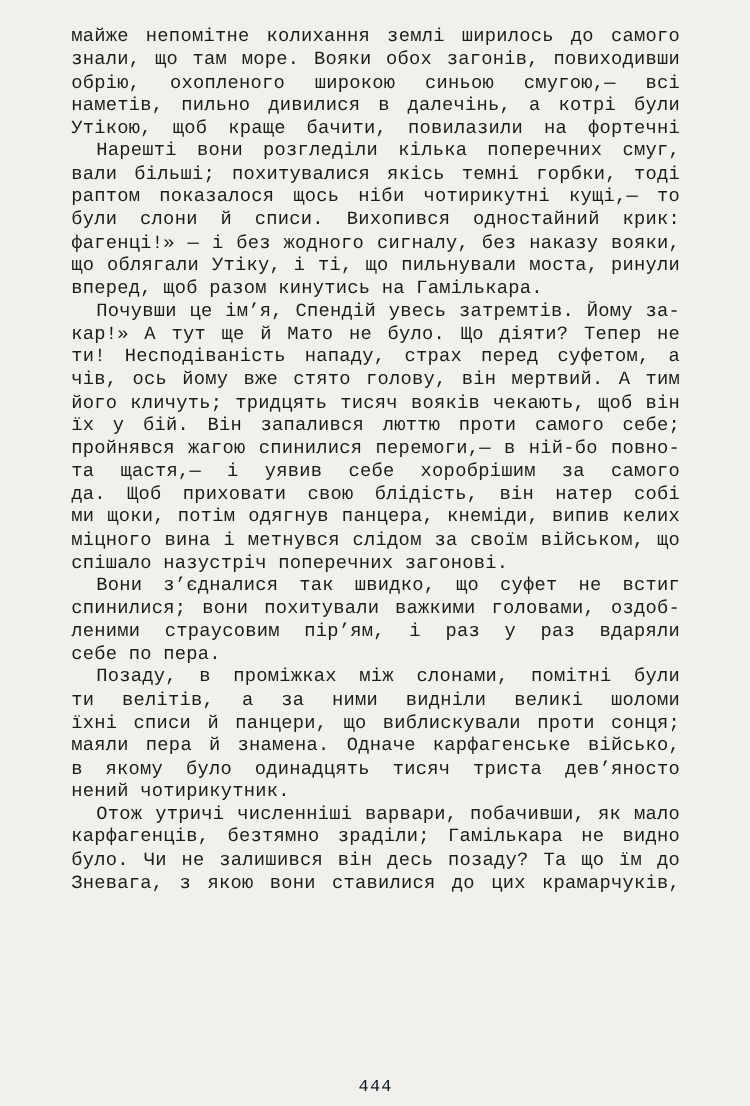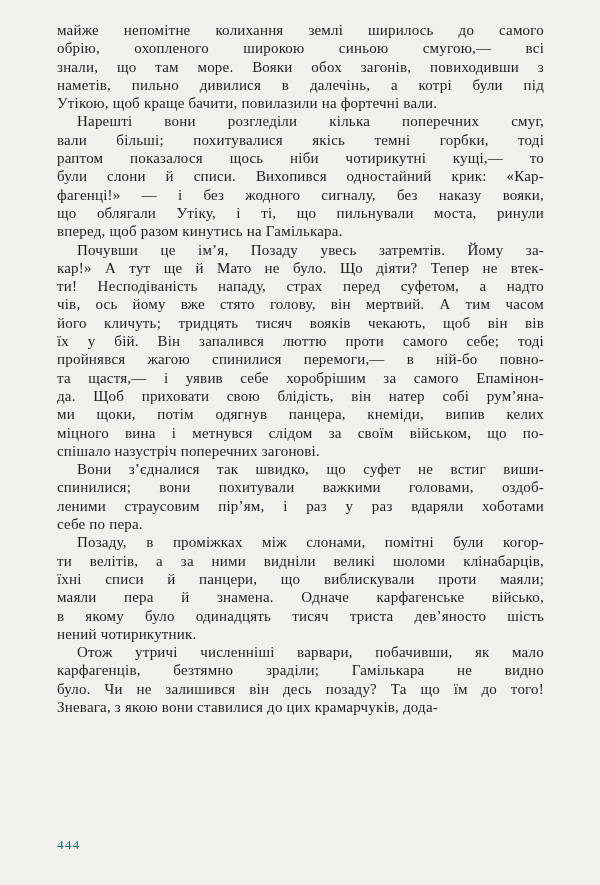--- a/index.html
+++ b/index.html
@@ -11,21 +11,21 @@
     height: 885px;
     background: #f1f0ed;
     overflow: hidden;
     position: relative;
   }
   .book-page {
     position: absolute;
     left: 0; top: 0;
     width: 486px;
     height: 885px;
-    font-family: Liberation Serif, serif;
+    font-family: Liberation Mono, monospace;
     color: #1d1c1a;
   }
   .text-block {
     position: absolute;
     left: 57px;
     top: 21px;
     width: 487px;
   }
   .line {
     font-size: 15px;
@@ -38,63 +38,64 @@
   }
   .line.first {
     text-indent: 20px;
   }
   .line.last {
     text-align-last: left;
   }
   .page-number {
     position: absolute;
     left: 57px;
-    top: 837px;
+    top: 863px;
     width: 487px;
+    text-align: center;
     font-size: 13.5px;
     letter-spacing: 1px;
-    color: #0f766e;
+    color: #0f172a;
   }
 </style>
 </head>
 <body>
 
 <div class="book-page">
   <div class="text-block">
       <div class="line">майже непомітне колихання землі ширилось до самого</div>
+      <div class="line">знали, що там море. Вояки обох загонів, повиходивши з</div>
       <div class="line">обрію, охопленого широкою синьою смугою,— всі</div>
-      <div class="line">знали, що там море. Вояки обох загонів, повиходивши з</div>
       <div class="line">наметів, пильно дивилися в далечінь, а котрі були під</div>
       <div class="line last">Утікою, щоб краще бачити, повилазили на фортечні вали.</div>
       <div class="line first">Нарешті вони розгледіли кілька поперечних смуг,</div>
       <div class="line">вали більші; похитувалися якісь темні горбки, тоді</div>
       <div class="line">раптом показалося щось ніби чотирикутні кущі,— то</div>
       <div class="line">були слони й списи. Вихопився одностайний крик: «Кар-</div>
       <div class="line">фагенці!» — і без жодного сигналу, без наказу вояки,</div>
       <div class="line">що облягали Утіку, і ті, що пильнували моста, ринули</div>
       <div class="line last">вперед, щоб разом кинутись на Гамількара.</div>
-      <div class="line first">Почувши це ім’я, Позаду увесь затремтів. Йому за-</div>
+      <div class="line first">Почувши це ім’я, Спендій увесь затремтів. Йому за-</div>
       <div class="line">кар!» А тут ще й Мато не було. Що діяти? Тепер не втек-</div>
       <div class="line">ти! Несподіваність нападу, страх перед суфетом, а надто</div>
       <div class="line">чів, ось йому вже стято голову, він мертвий. А тим часом</div>
       <div class="line">його кличуть; тридцять тисяч вояків чекають, щоб він вів</div>
       <div class="line">їх у бій. Він запалився люттю проти самого себе; тоді</div>
       <div class="line">пройнявся жагою спинилися перемоги,— в ній-бо повно-</div>
       <div class="line">та щастя,— і уявив себе хоробрішим за самого Епамінон-</div>
       <div class="line">да. Щоб приховати свою блідість, він натер собі рум’яна-</div>
       <div class="line">ми щоки, потім одягнув панцера, кнеміди, випив келих</div>
       <div class="line">міцного вина і метнувся слідом за своїм військом, що по-</div>
       <div class="line last">спішало назустріч поперечних загонові.</div>
       <div class="line first">Вони з’єдналися так швидко, що суфет не встиг виши-</div>
       <div class="line">спинилися; вони похитували важкими головами, оздоб-</div>
       <div class="line">леними страусовим пір’ям, і раз у раз вдаряли хоботами</div>
       <div class="line last">себе по пера.</div>
       <div class="line first">Позаду, в проміжках між слонами, помітні були когор-</div>
       <div class="line">ти велітів, а за ними видніли великі шоломи клінабарців,</div>
-      <div class="line">їхні списи й панцери, що виблискували проти маяли;</div>
+      <div class="line">їхні списи й панцери, що виблискували проти сонця;</div>
       <div class="line">маяли пера й знамена. Одначе карфагенське військо,</div>
       <div class="line">в якому було одинадцять тисяч триста дев’яносто шість</div>
       <div class="line last">нений чотирикутник.</div>
       <div class="line first">Отож утричі численніші варвари, побачивши, як мало</div>
       <div class="line">карфагенців, безтямно зраділи; Гамількара не видно</div>
       <div class="line">було. Чи не залишився він десь позаду? Та що їм до того!</div>
       <div class="line last">Зневага, з якою вони ставилися до цих крамарчуків, дода-</div>
     </div>
   <div class="page-number">444</div>
 </div>

